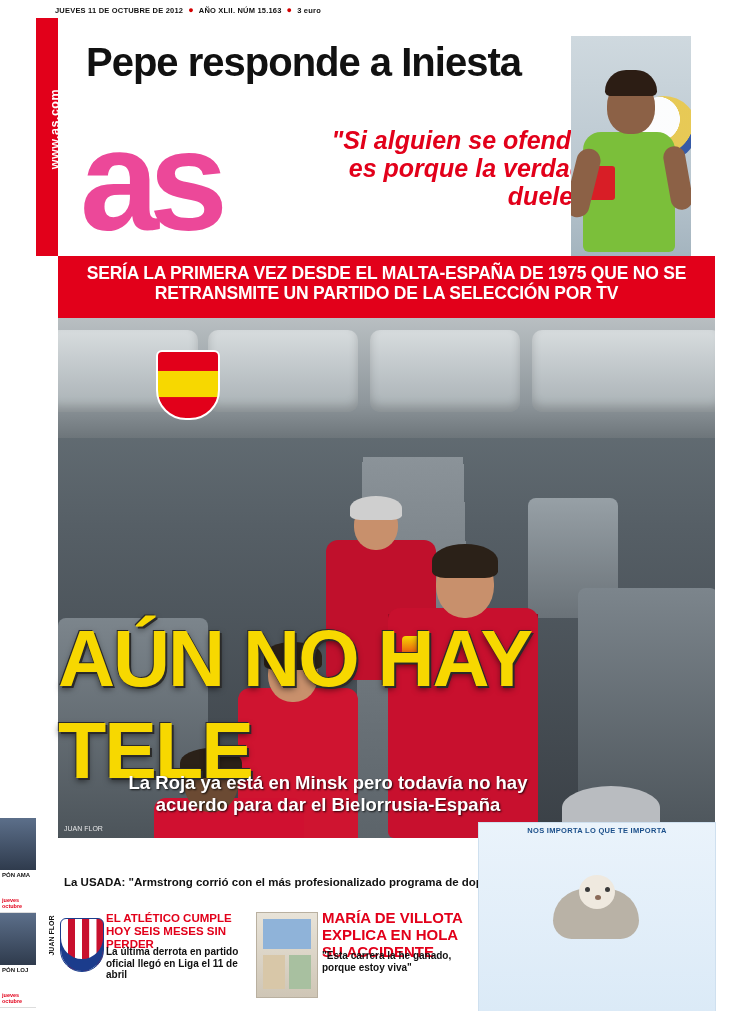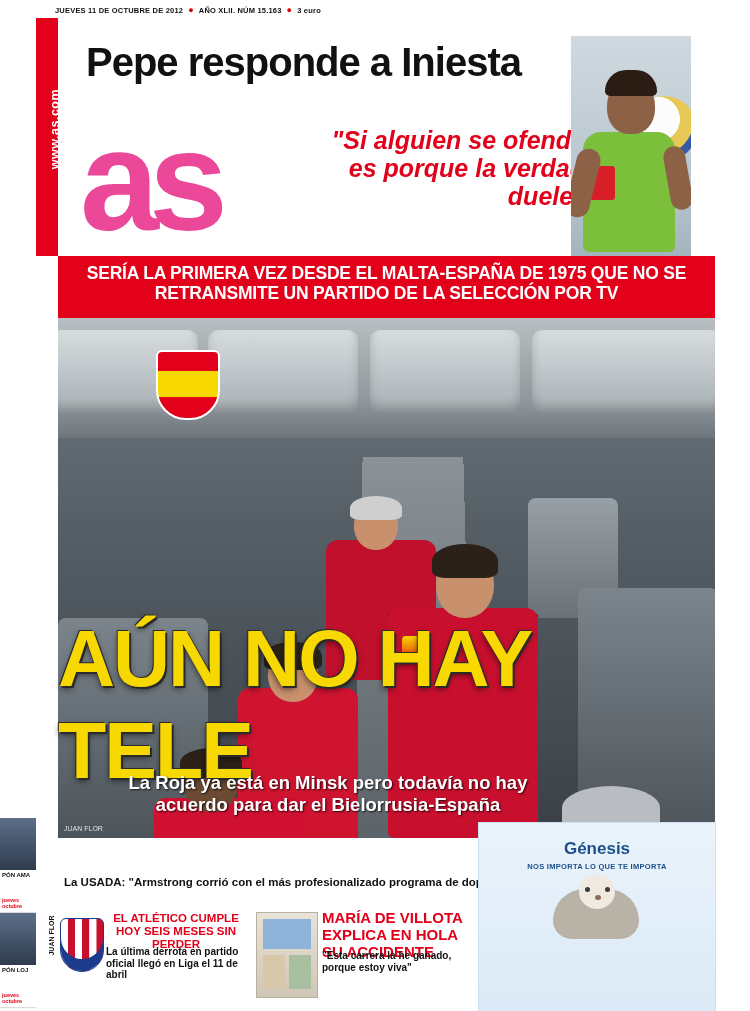--- a/index.html
+++ b/index.html
@@ -121,21 +121,21 @@
   .usada{position:absolute;left:58px;top:872px;width:657px;height:26px;background:#fff;}
   .usada p{margin:0;padding:4px 6px;font-size:11.5px;font-weight:bold;color:#111;}
 
   
   .bottom{position:absolute;left:58px;top:900px;width:657px;height:111px;background:#fff;}
   .atleti{position:absolute;left:0;top:4px;width:190px;height:100px;}
   .atleti-shield{position:absolute;left:2px;top:14px;width:42px;height:52px;border-radius:6px 6px 22px 22px;
       background:linear-gradient(90deg,#fff 0 16%,#c8102e 17% 33%,#fff 34% 50%,#c8102e 51% 67%,#fff 68% 84%,#c8102e 85% 100%);
       border:1px solid #1b3c8c;box-shadow:inset 0 -12px 0 #1b3c8c;}
   .atleti h3{position:absolute;left:48px;top:8px;margin:0;width:140px;color:#e2001a;
-      font-size:11.5px;font-weight:bold;line-height:1.12;text-align:center;}
+      font-size:11.5px;font-weight:bold;line-height:1.12;}
   .atleti p{position:absolute;left:48px;top:42px;margin:0;width:140px;font-size:10px;
       font-weight:bold;line-height:1.15;color:#111;}
   .villota{position:absolute;left:198px;top:4px;width:230px;height:100px;}
   .villota-photo{position:absolute;left:0;top:8px;width:60px;height:84px;
       background:linear-gradient(180deg,#e8e3d8,#cfc6b6);border:1px solid #b9b0a0;}
   .villota-photo .ph1{position:absolute;left:6px;top:6px;width:48px;height:30px;background:#8fb3d9;}
   .villota-photo .ph2{position:absolute;left:6px;top:42px;width:22px;height:34px;background:#d8c7a8;}
   .villota-photo .ph3{position:absolute;left:32px;top:42px;width:22px;height:34px;background:#a8c0a0;}
   .villota h3{position:absolute;left:66px;top:6px;margin:0;width:160px;color:#e2001a;
       font-size:15px;font-weight:bold;line-height:1.12;}
@@ -273,21 +273,20 @@
     <div class="villota-photo">
       <div class="ph1"></div>
       <div class="ph2"></div>
       <div class="ph3"></div>
     </div>
     <h3>MARÍA DE VILLOTA EXPLICA EN HOLA SU ACCIDENTE</h3>
     <p>"Esta carrera la he ganado, porque estoy viva"</p>
   </div>
 
   <div class="genesis">
-    <h4>Génesis</h4>
     <div class="sub">NOS IMPORTA LO QUE TE IMPORTA</div>
     <div class="hedgehog">
       <div class="body"></div>
       <div class="face"></div>
       <div class="eye l"></div>
       <div class="eye r"></div>
       <div class="nose"></div>
     </div>
   </div>
 </div>

